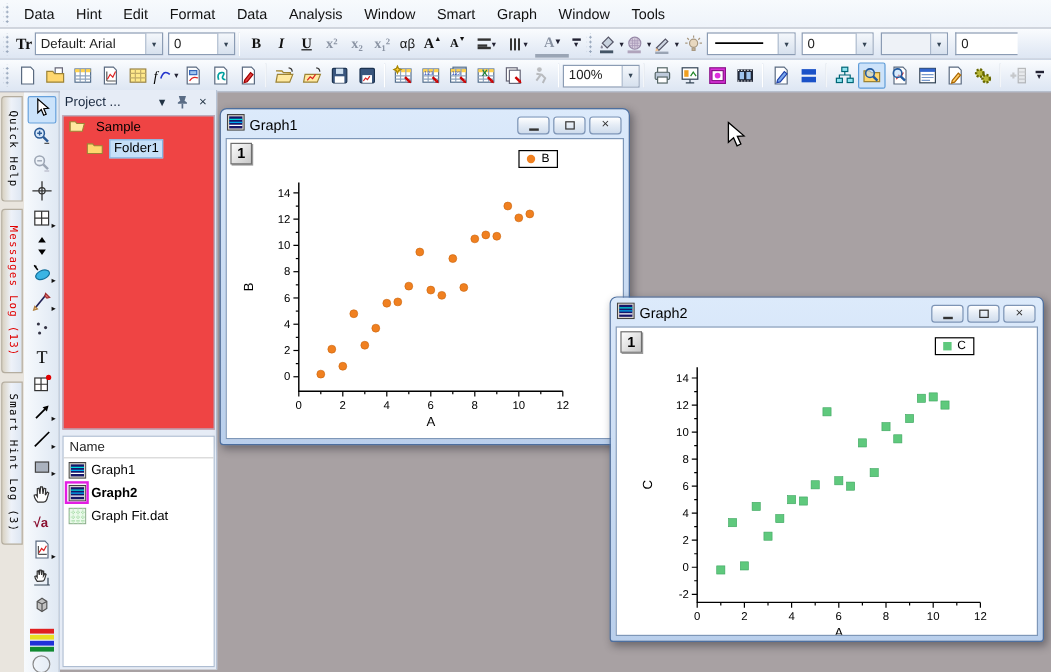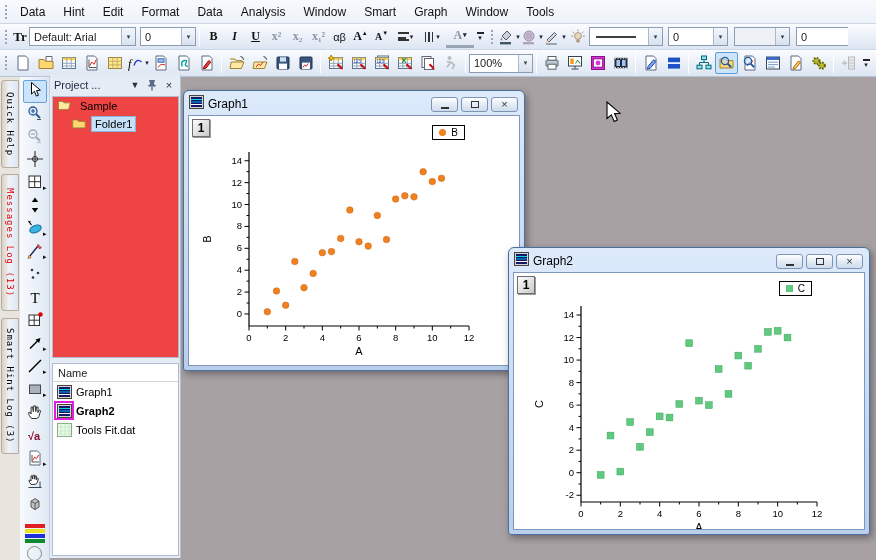--- a/index.html
+++ b/index.html
@@ -717,21 +717,21 @@
             </span>
             <span class="lbl">Graph2</span>
           </div>
           <div class="frow">
             <span class="icw">
               <svg width="15" height="14" viewBox="0 0 15 14">
                 <rect x=".5" y=".5" width="14" height="13" fill="#eafaea" stroke="#88aa88"></rect>
                 <path d="M4 .5v13M8 .5v13M12 .5v13M.5 4h14M.5 8h14M.5 11h14" stroke="#aaddaa" stroke-dasharray="1 1"></path>
               </svg>
             </span>
-            <span class="lbl">Tools Fit.dat</span>
+            <span class="lbl">Graph Fit.dat</span>
           </div>
         </div>
     </div>
   </div>
 
   <div class="gwin" id="g1" style="left:183px;top:90px;width:342px;height:281px">
     <div class="ttl">
       <span class="wicon"><svg width="15" height="14" viewBox="0 0 15 14">
             <rect x=".5" y=".5" width="14" height="13" fill="#d8d4cc" stroke="#444"></rect>
             <rect x="2" y="2" width="11" height="10" fill="#16166a"></rect>

